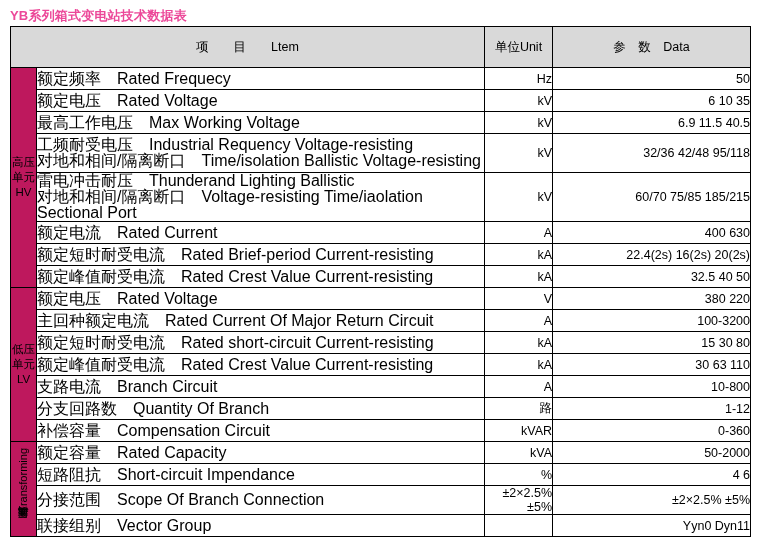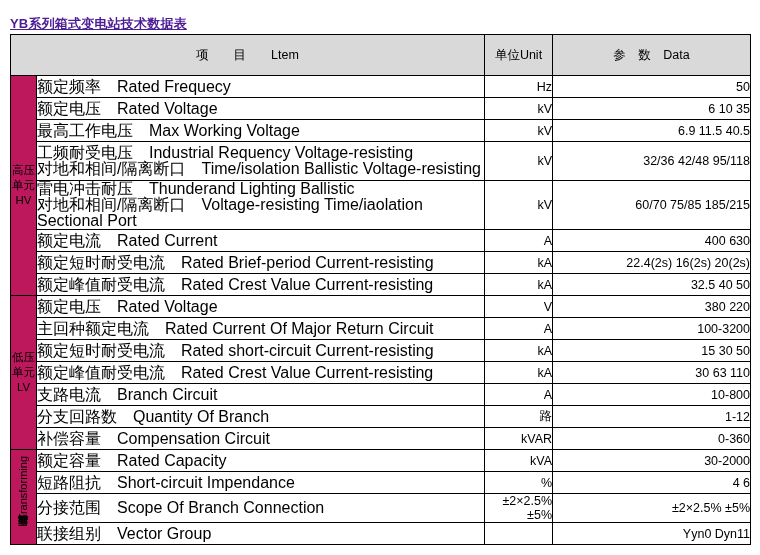--- a/index.html
+++ b/index.html
@@ -17,25 +17,24 @@
   .page {
     position: relative;
     width: 760px;
     height: 555px;
     box-sizing: border-box;
     padding: 8px 10px 0 10px;
   }
   .title-cn {
     font-size: 13px;
     font-weight: bold;
-    color: #4c1d95;
+    color: #ec4899;
     letter-spacing: 0.2px;
-    margin: 8px 0 2px 0;
+    margin: 0 0 2px 0;
     line-height: 16px;
-    text-decoration: underline;
   }
   .title-en {
     font-size: 12px;
     color: #c00000;
     font-style: italic;
     margin: 0 0 6px 0;
     line-height: 15px;
   }
   table.data {
     border-collapse: collapse;
@@ -203,21 +202,21 @@
           <span class="sub">主回种额定电流　Rated Current Of Major Return Circuit</span>
         </td>
         <td class="unit">A</td>
         <td class="val">100-3200</td>
       </tr>
       <tr class="row-1">
         <td class="item">
           <span class="sub">额定短时耐受电流　Rated short-circuit Current-resisting</span>
         </td>
         <td class="unit">kA</td>
-        <td class="val">15  30  50</td>
+        <td class="val">15  30  80</td>
       </tr>
       <tr class="row-1">
         <td class="item">
           <span class="sub">额定峰值耐受电流　Rated Crest Value Current-resisting</span>
         </td>
         <td class="unit">kA</td>
         <td class="val">30  63  110</td>
       </tr>
       <tr class="row-1">
         <td class="item">
@@ -242,21 +241,21 @@
       </tr>
 
       <tr class="row-1">
         <td class="grp" rowspan="4">
           <span class="rot">Transforming</span><span class="rot">变压器单元</span>
         </td>
         <td class="item">
           <span class="sub">额定容量　Rated Capacity</span>
         </td>
         <td class="unit">kVA</td>
-        <td class="val">30-2000</td>
+        <td class="val">50-2000</td>
       </tr>
       <tr class="row-1">
         <td class="item">
           <span class="sub">短路阻抗　Short-circuit Impendance</span>
         </td>
         <td class="unit">%</td>
         <td class="val">4  6</td>
       </tr>
       <tr class="row-1">
         <td class="item">

